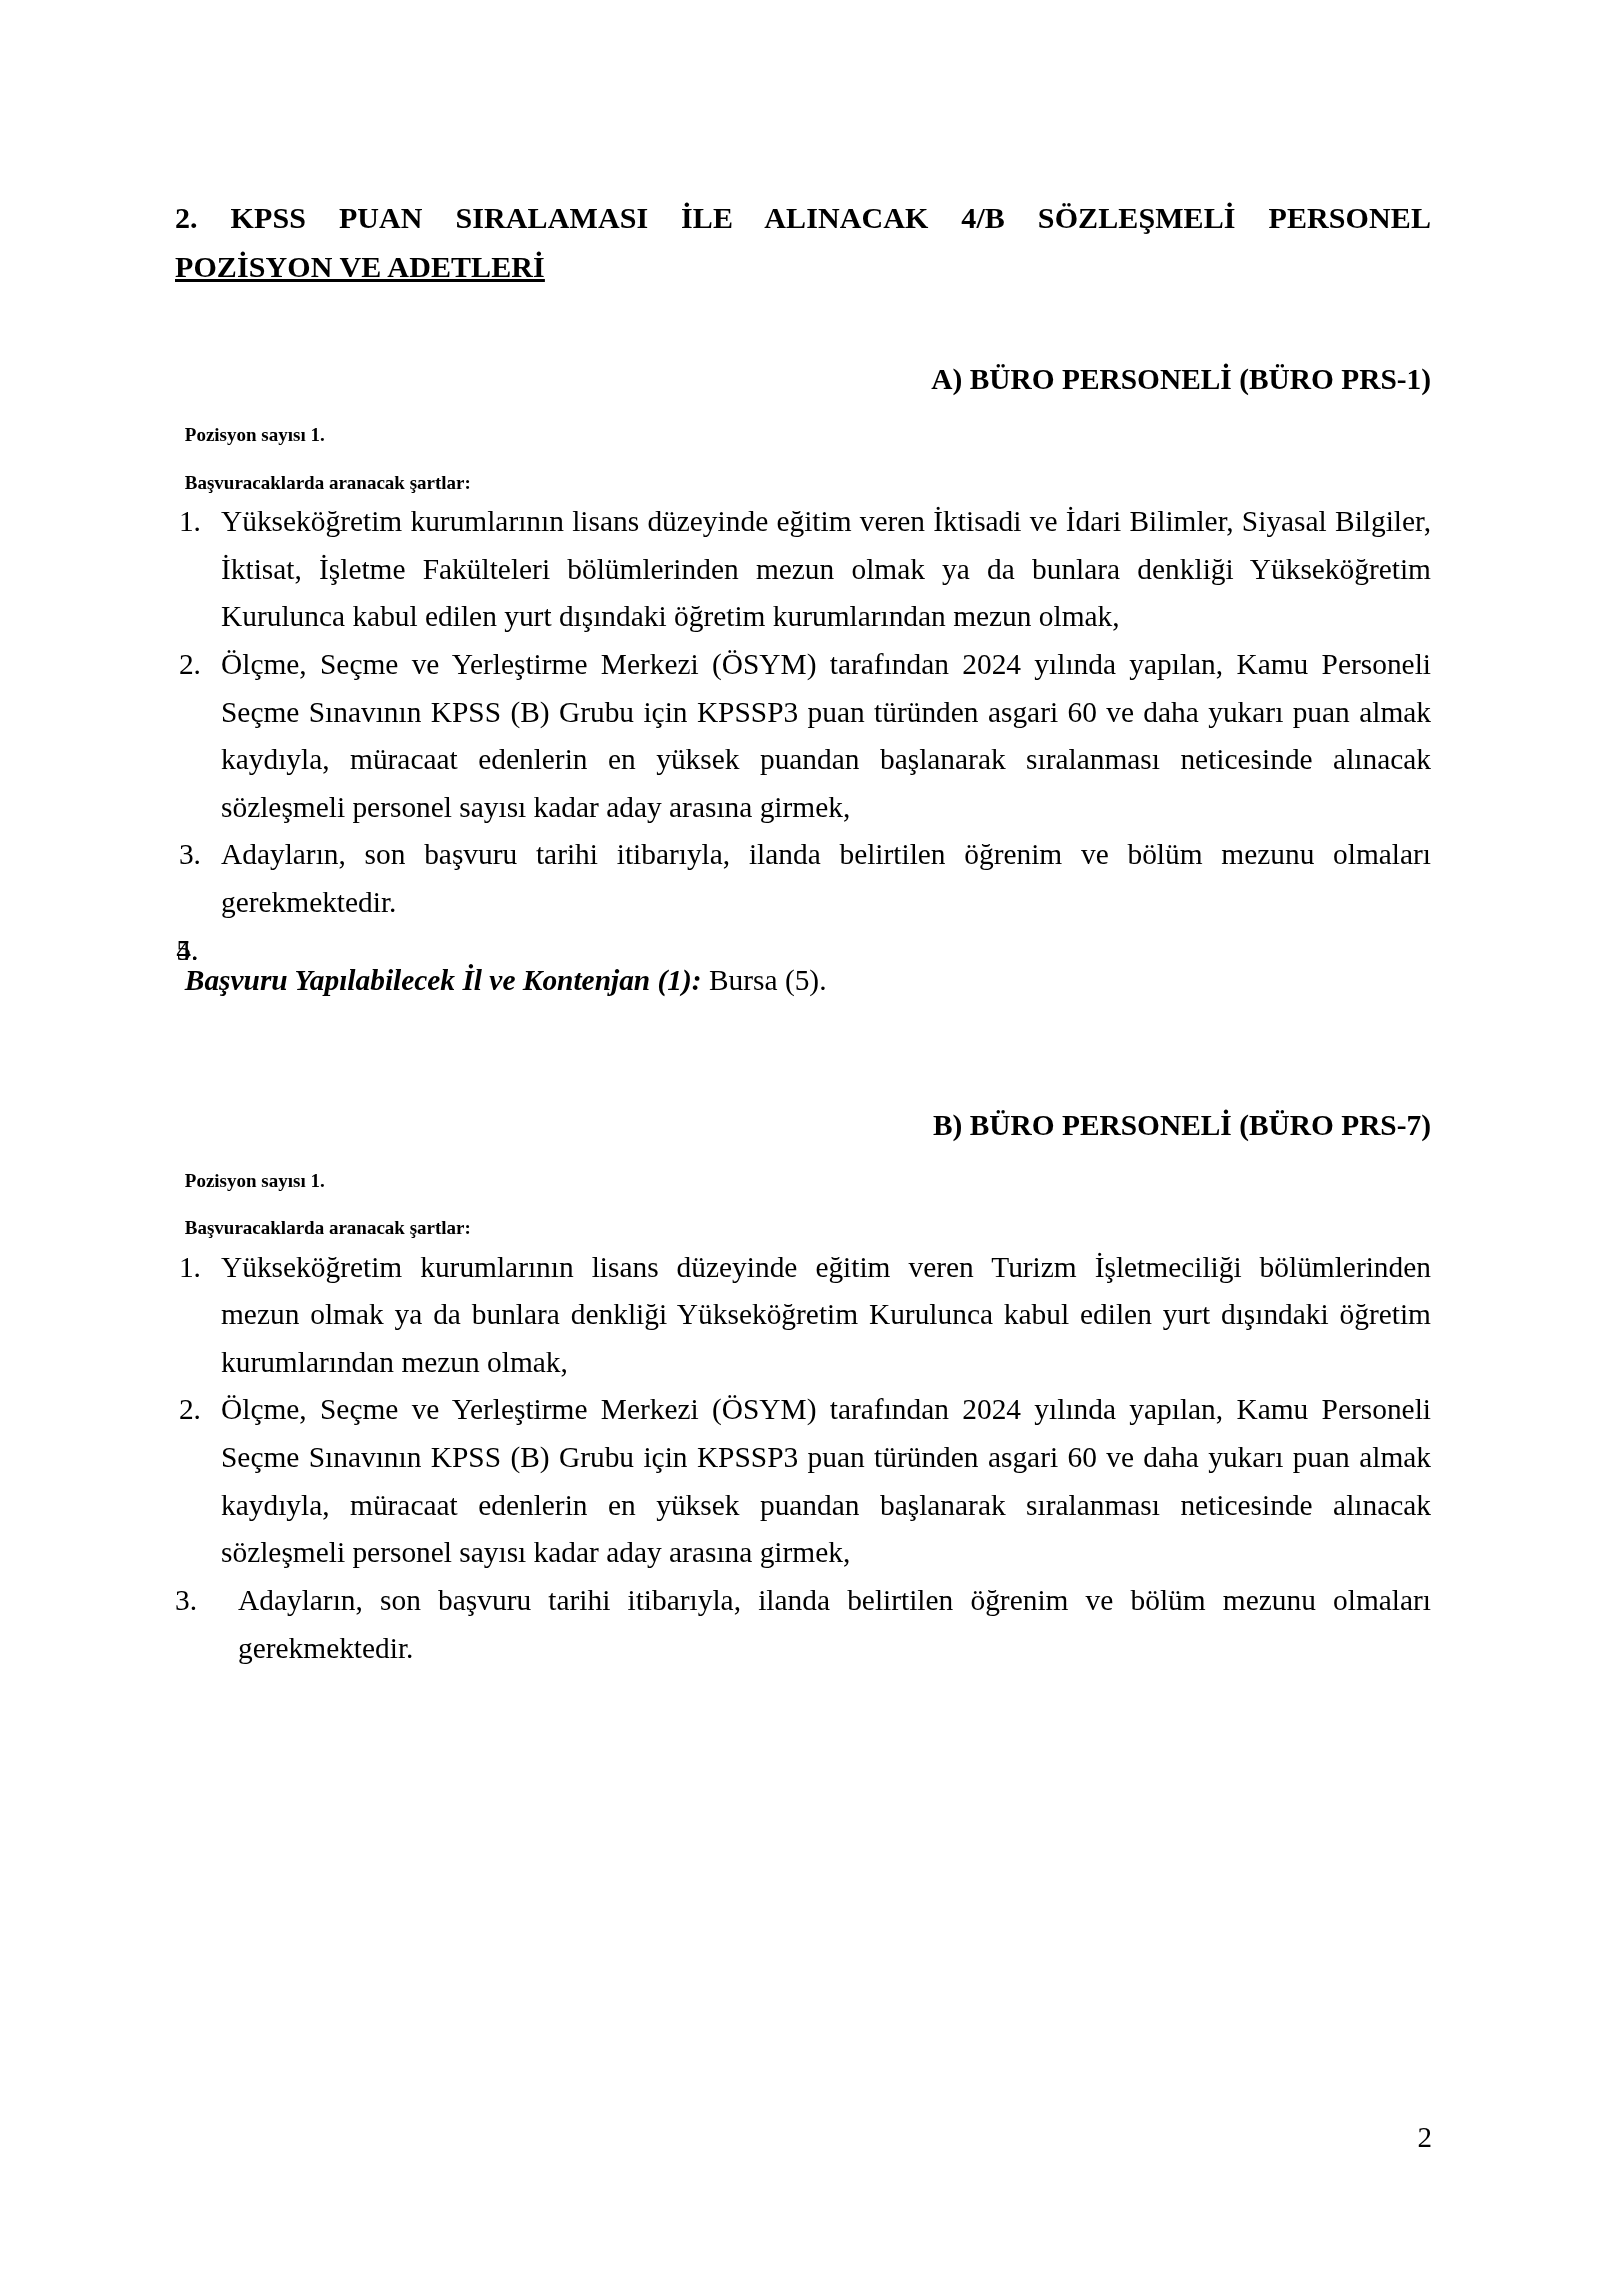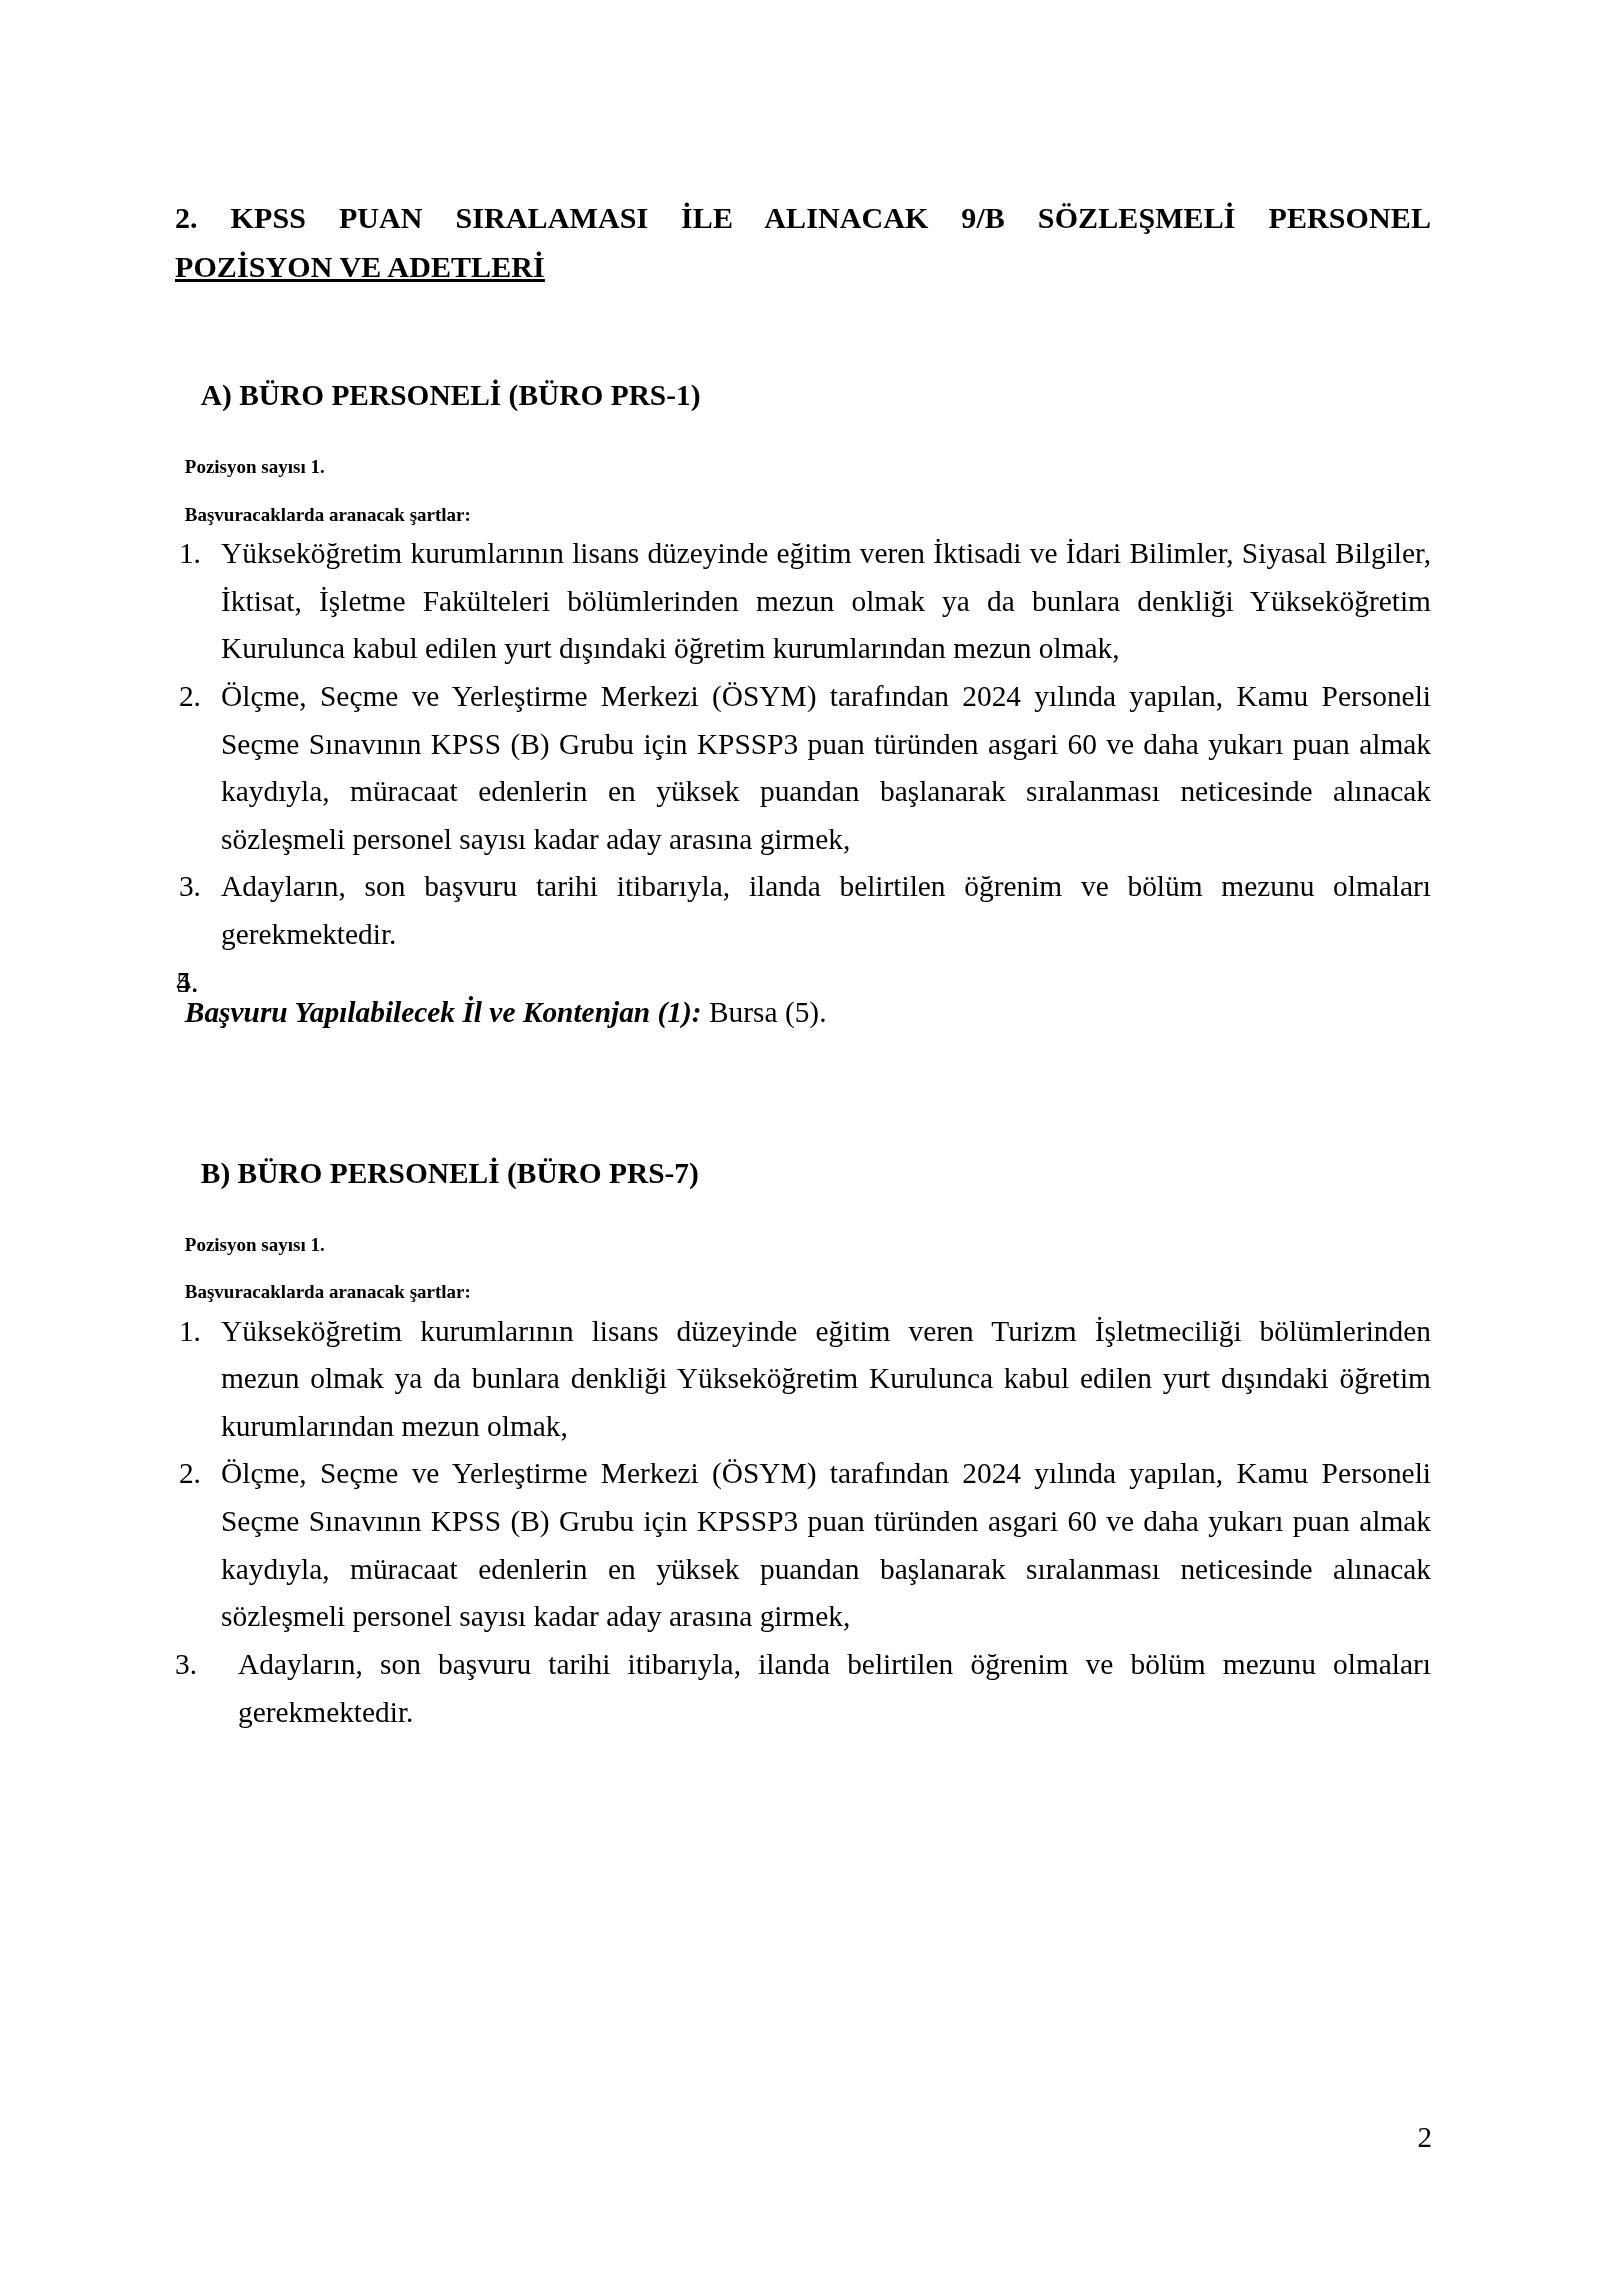--- a/index.html
+++ b/index.html
@@ -47,22 +47,23 @@
   }
 
   
   .section {
     margin: 0;
   }
   .sec-heading {
     font-weight: bold;
     font-size: 29.4px;
     line-height: 1.6;
-    margin: 16px;
+    margin: 0;
     padding-left: 9.8px;
+    text-align: right;
   }
   .sec-subline {
     font-weight: bold;
     font-size: 19px;
     line-height: 1.6;
     margin: 0;
     padding-left: 9.8px;
   }
 
   
@@ -130,21 +131,21 @@
   }
 </style>
 </head>
 <body>
 
 <div class="page">
 
   <div class="content">
 
     <div class="doc-title">
-      <span class="ln">2.  KPSS  PUAN  SIRALAMASI  İLE  ALINACAK  9/B  SÖZLEŞMELİ  PERSONEL</span>
+      <span class="ln">2.  KPSS  PUAN  SIRALAMASI  İLE  ALINACAK  4/B  SÖZLEŞMELİ  PERSONEL</span>
       <span class="ln last">POZİSYON VE ADETLERİ</span>
     </div>
 
     <div class="spacer-lg"></div>
 
     <div class="section">
 
       <p class="sec-heading">A) BÜRO PERSONELİ (BÜRO PRS-1)</p>
       <div class="spacer-sm"></div>
 

